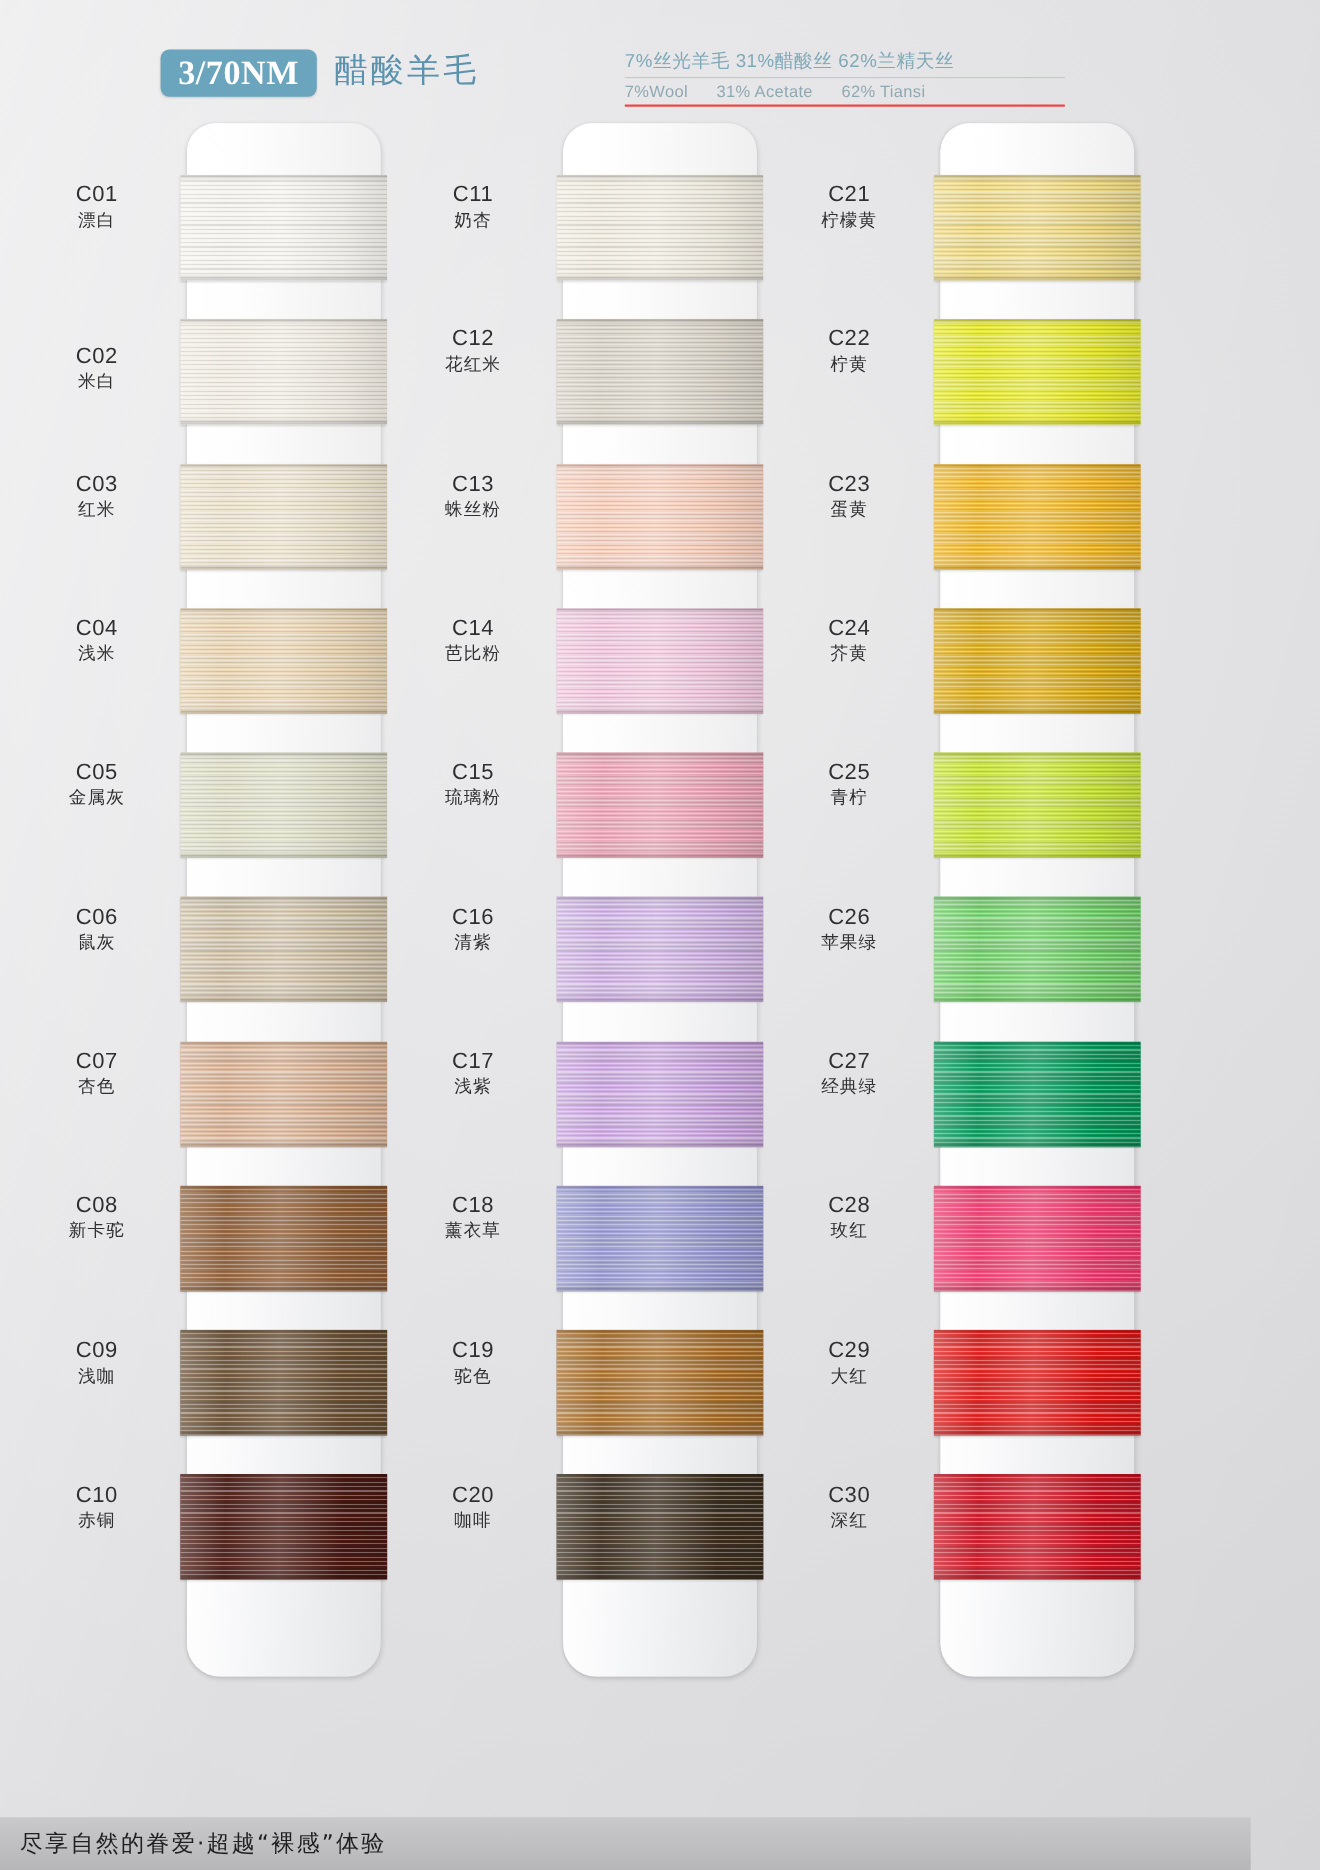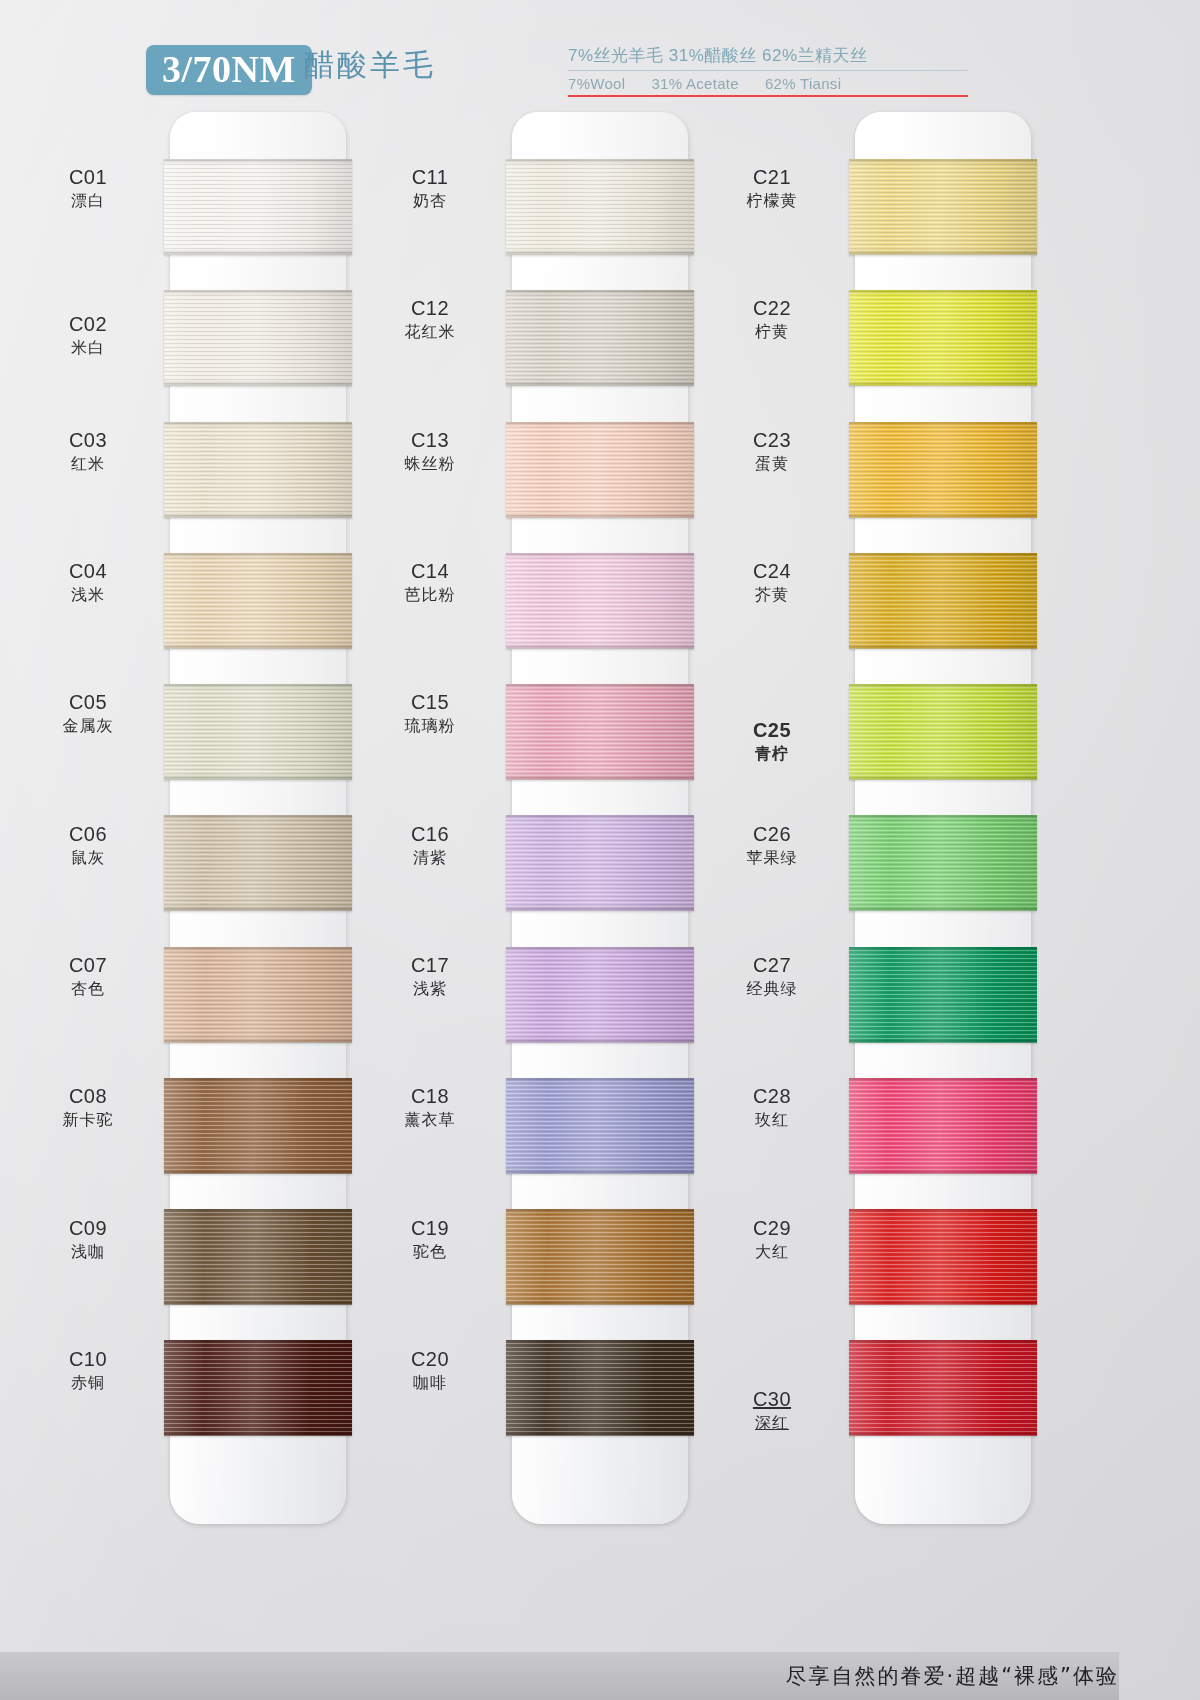--- a/index.html
+++ b/index.html
@@ -20,21 +20,21 @@
     content:"";position:absolute;inset:0;
     background:linear-gradient(105deg, rgba(255,255,255,.45) 0%, rgba(255,255,255,0) 38%, rgba(0,0,0,.035) 100%);
     pointer-events:none;
   }
 
   
   .header{position:absolute;left:0;top:0;width:1200px;height:112px;}
   .badge{
     position:absolute;left:146px;top:45px;
     background:#6aa4bd;color:#ffffff;
-    font-size:38px;font-weight:bold;letter-spacing:.5px;
+    font-size:31px;font-weight:bold;letter-spacing:.5px;
     padding:5px 16px 7px 16px;border-radius:8px;
     font-family:"Liberation Serif","DejaVu Serif",serif;
     box-shadow:0 1px 2px rgba(0,0,0,.12);
     line-height:1;
   }
   .title-cn{
     position:absolute;left:304px;top:48px;
     font-size:30px;color:#5b92ae;letter-spacing:3px;
     font-family:"DejaVu Serif","Liberation Serif",serif;
     line-height:1.1;
@@ -109,21 +109,21 @@
     position:absolute;width:150px;text-align:center;
     color:#2f2f31;line-height:1.25;
   }
   .lab .code{font-size:20px;letter-spacing:.5px;}
   .lab .name{font-size:16px;letter-spacing:1px;margin-top:1px;}
 
   
   .footer{
     position:absolute;left:0;bottom:0;width:1119px;height:48px;
     background:linear-gradient(180deg,#c9c9cb 0%,#bfbfc2 55%,#b6b6b9 100%);
-    display:flex;align-items:center;justify-content:flex-end;
+    display:flex;align-items:center;justify-content:flex-start;padding-left:18px;
   }
   .footer-text{
     font-size:21px;color:#1f1f21;letter-spacing:2px;
     font-family:"DejaVu Sans","Liberation Sans",sans-serif;
   }
 </style>
 </head>
 <body>
 
 <div class="paper"></div>
@@ -424,36 +424,36 @@
     <div class="name">柠黄</div>
   </div>
 <div class="lab" style="left: 697px; top: 428px;">
     <div class="code">C23</div>
     <div class="name">蛋黄</div>
   </div>
 <div class="lab" style="left: 697px; top: 559px;">
     <div class="code">C24</div>
     <div class="name">芥黄</div>
   </div>
-<div class="lab" style="left: 697px; top: 718px; font-weight: bold;">
+<div class="lab" style="left: 697px; top: 690px;">
     <div class="code">C25</div>
     <div class="name">青柠</div>
   </div>
 <div class="lab" style="left: 697px; top: 822px;">
     <div class="code">C26</div>
     <div class="name">苹果绿</div>
   </div>
 <div class="lab" style="left: 697px; top: 953px;">
     <div class="code">C27</div>
     <div class="name">经典绿</div>
   </div>
 <div class="lab" style="left: 697px; top: 1084px;">
     <div class="code">C28</div>
     <div class="name">玫红</div>
   </div>
 <div class="lab" style="left: 697px; top: 1216px;">
     <div class="code">C29</div>
     <div class="name">大红</div>
   </div>
-<div class="lab" style="left: 697px; top: 1387px; text-decoration: underline;">
+<div class="lab" style="left: 697px; top: 1347px;">
     <div class="code">C30</div>
     <div class="name">深红</div>
   </div>
 
 </body></html>

